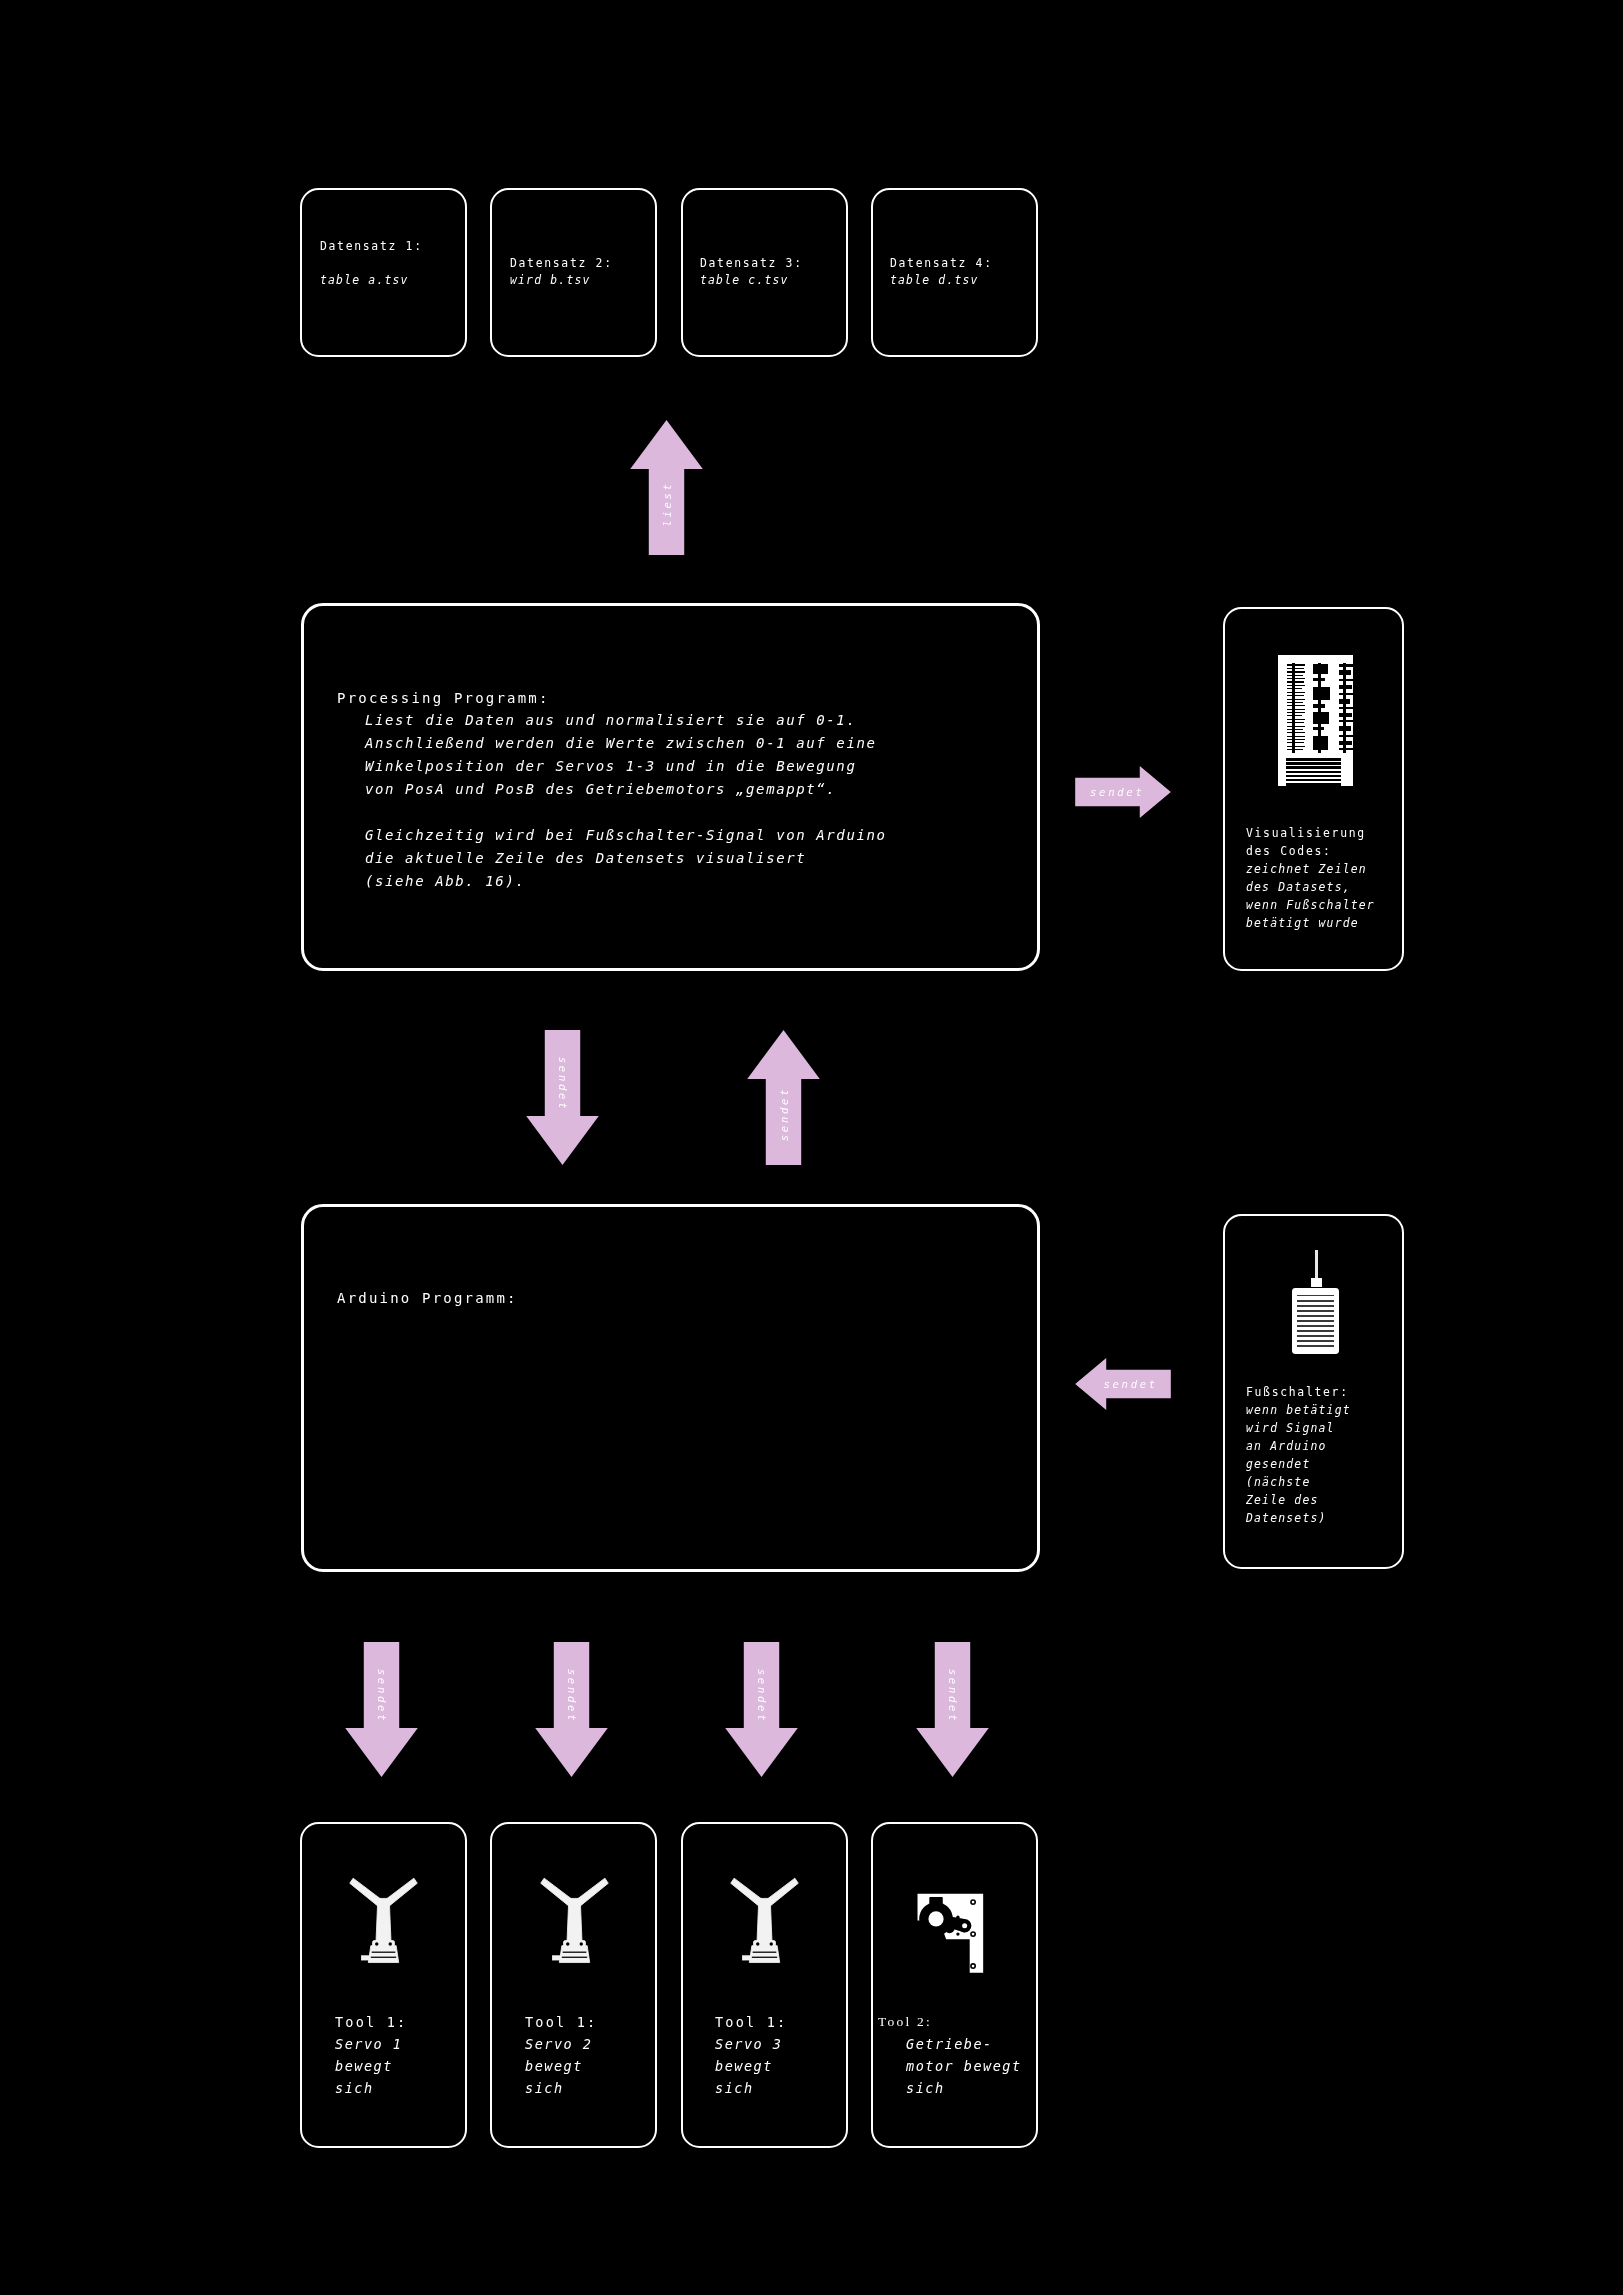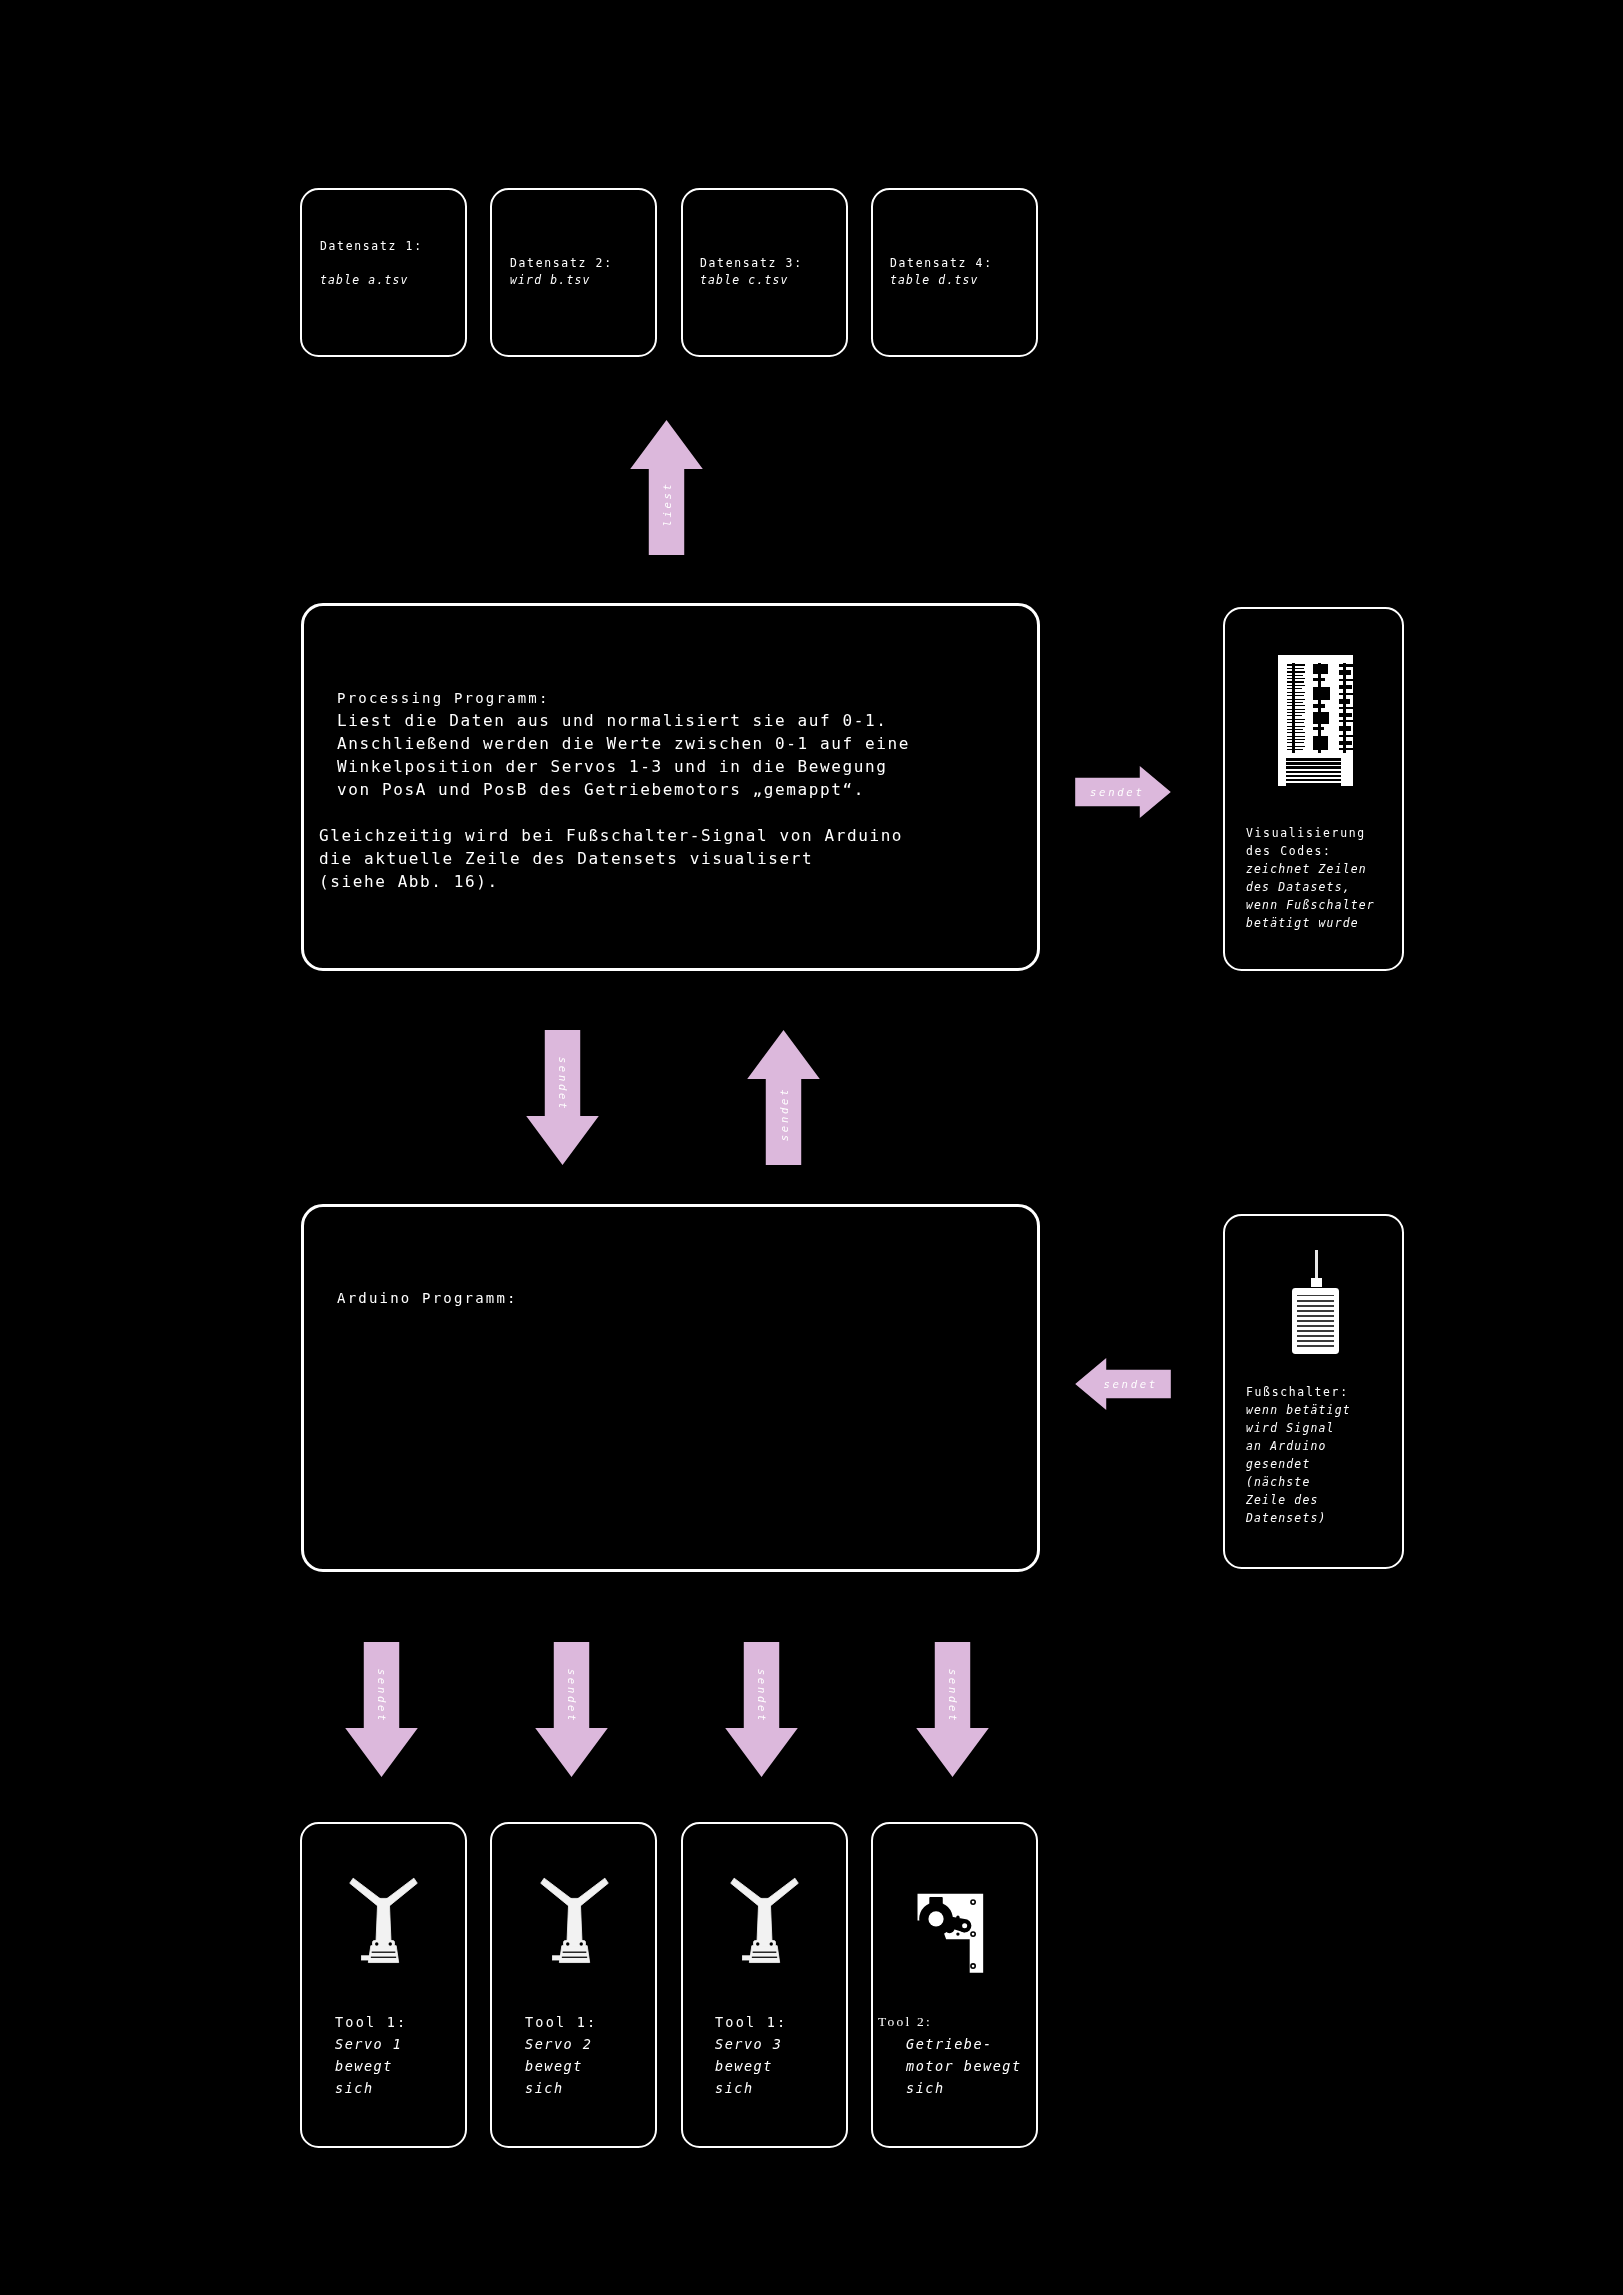--- a/index.html
+++ b/index.html
@@ -27,23 +27,25 @@
     white-space:pre;
     letter-spacing:1.4px;
     color:#ffffff;
   }
   .title{
     font-size:14px;
     line-height:23px;
     letter-spacing:2.2px;
   }
   .body{
-    font-size:16px;
+    font-size:14px;
     line-height:23px;
     letter-spacing:1.6px;
+    font-style:italic;
+    margin-left:28px;
   }
   .title-sm{
     font-size:11.4px;
     line-height:18px;
     letter-spacing:1.7px;
   }
   .body-sm{
     font-size:11.4px;
     line-height:18px;
     letter-spacing:1.2px;
@@ -127,21 +129,21 @@
     </svg>
     <span class="arrow-label lbl-up" style="top:62%;">liest</span>
   </div>
 
   <div class="card" style="left:301px;top:603px;width:739px;height:368px;"></div>
   <div class="txt title" style="left:337px;top:687px;">Processing Programm:</div>
   <div class="txt body" style="left:337px;top:709px;">Liest die Daten aus und normalisiert sie auf 0-1.
 Anschließend werden die Werte zwischen 0-1 auf eine
 Winkelposition der Servos 1-3 und in die Bewegung
 von PosA und PosB des Getriebemotors „gemappt“.</div>
-  <div class="txt body" style="left:319px;top:824px;">Gleichzeitig wird bei Fußschalter-Signal von Arduino
+  <div class="txt body" style="left:337px;top:824px;">Gleichzeitig wird bei Fußschalter-Signal von Arduino
 die aktuelle Zeile des Datensets visualisert
 (siehe Abb. 16).</div>
 
   <div class="arrow" style="left:1075px;top:766px;width:96px;height:52px;">
     <svg width="96" height="52" viewBox="0 0 114 62">
       <polygon points="0,14 77,14 77,0 114,31 77,62 77,48 0,48" fill="#dcb8dc"></polygon>
     </svg>
     <span class="arrow-label lbl-flat" style="left:44%;">sendet</span>
   </div>
 

